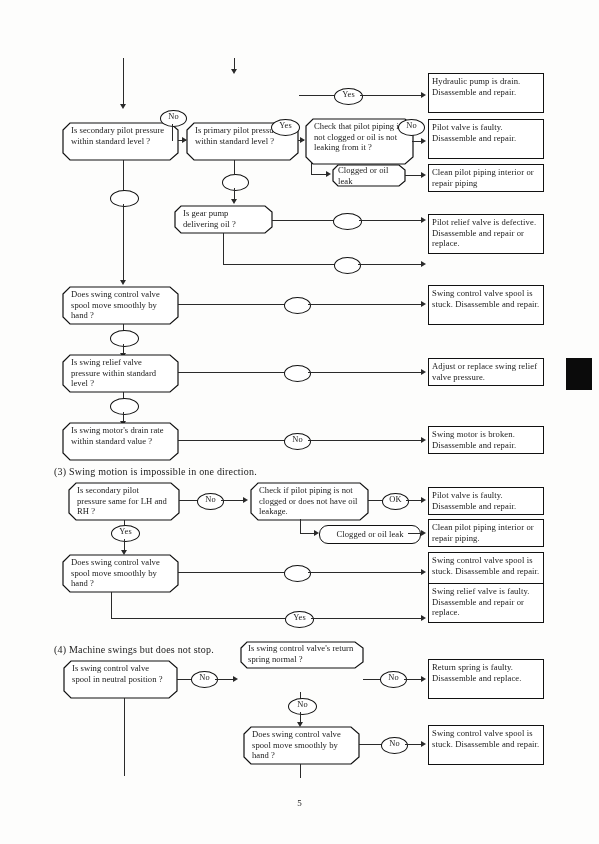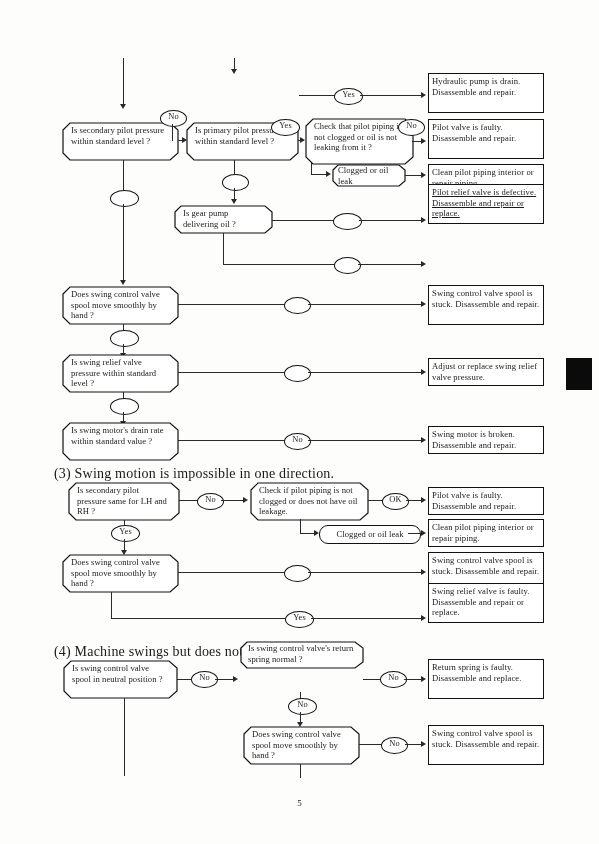--- a/index.html
+++ b/index.html
@@ -41,21 +41,21 @@
   .lnh{height:1.2px;}
   .lnv{width:1.2px;}
   .arrowR{position:absolute;width:0;height:0;
     border-left:5px solid #2a2a2a;border-top:3.2px solid transparent;
     border-bottom:3.2px solid transparent;}
   .arrowD{position:absolute;width:0;height:0;
     border-top:5px solid #2a2a2a;border-left:3.2px solid transparent;
     border-right:3.2px solid transparent;}
 
   
-  .sect{position:absolute;font-size:14px;letter-spacing:.2px;}
+  .sect{position:absolute;font-size:10px;letter-spacing:.2px;}
 
   .pageno{position:absolute;left:0;right:0;text-align:center;font-size:9px;}
   .thumbmark{position:absolute;background:#0b0b0b;}
 </style>
 </head>
 <body>
 
 <div class="page">
 
   <div class="ln lnv abs" style="left:234px;top:58px;height:12px;"></div>
@@ -146,21 +146,21 @@
     </svg>
     <div class="txt">Is gear pump delivering oil ?</div>
   </div>
 
   <div class="ln lnh abs" style="left:272px;top:220px;width:62px;"></div>
   <div class="oval" style="left:333px;top:213px;width:27px;height:15px;">
     <span></span>
   </div>
   <div class="ln lnh abs" style="left:359px;top:220px;width:63px;"></div>
   <div class="arrowR abs" style="left:421px;top:217px;"></div>
-  <div class="resbox abs" style="left:428px;top:184px;width:116px;height:40px;text-decoration:underline;">
+  <div class="resbox abs" style="left:428px;top:214px;width:116px;height:40px;">
     <span>Pilot relief valve is defective. Disassemble and repair or replace.</span>
   </div>
 
   <div class="ln lnv abs" style="left:223px;top:233px;height:32px;"></div>
   <div class="ln lnh abs" style="left:223px;top:264px;width:112px;"></div>
   <div class="oval" style="left:334px;top:257px;width:25px;height:15px;">
     <span></span>
   </div>
   <div class="ln lnh abs" style="left:358px;top:264px;width:64px;"></div>
   <div class="arrowR abs" style="left:421px;top:261px;"></div>

